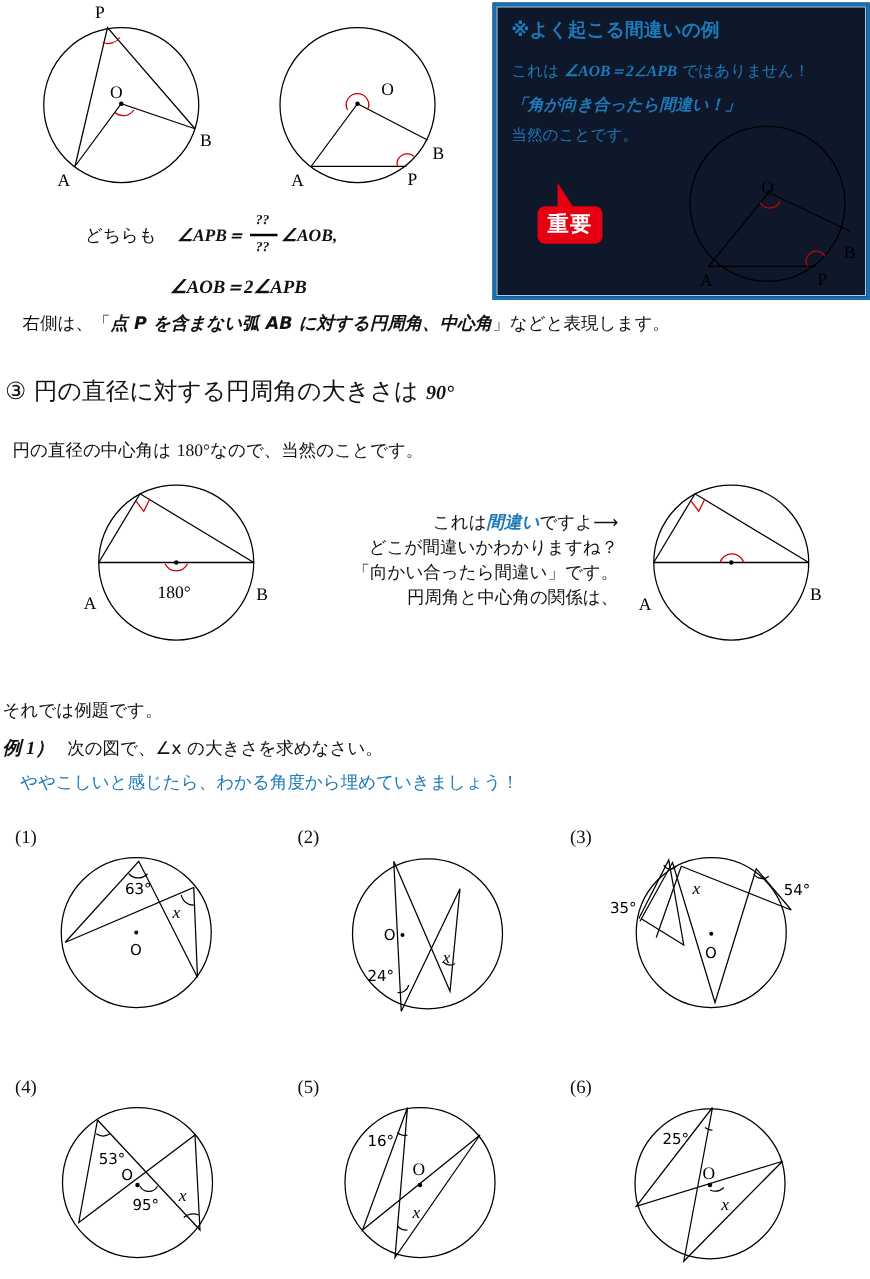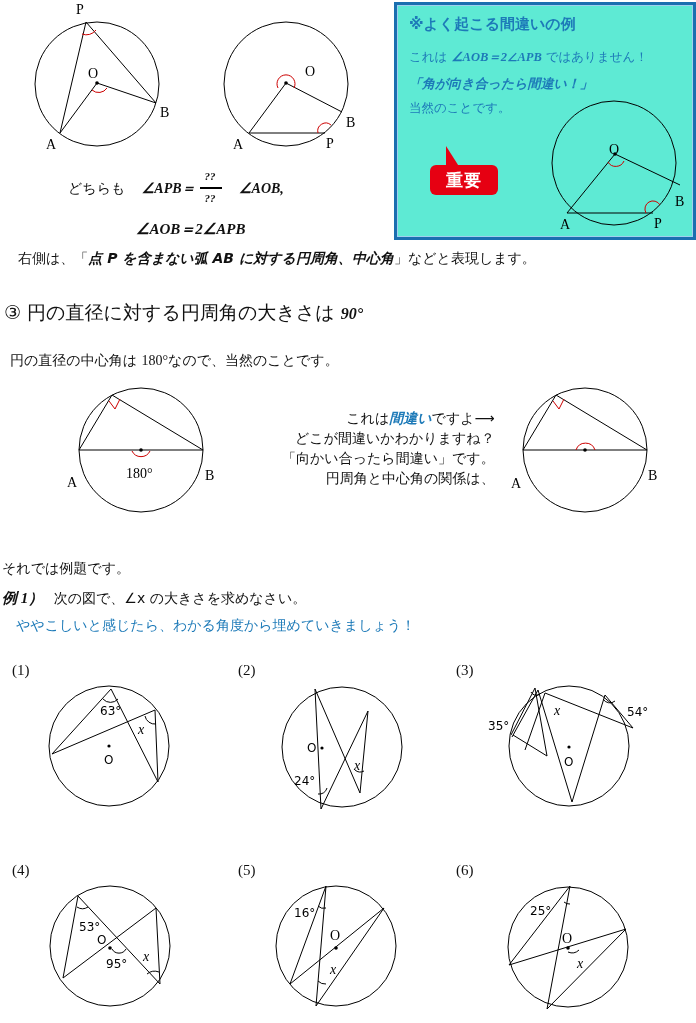--- a/index.html
+++ b/index.html
@@ -5,25 +5,25 @@
   html, body { margin:0; padding:0; background:#ffffff; }
   body { width:696px; height:1023px; position:relative; overflow:hidden;
          font-family:"DejaVu Sans", sans-serif; color:#111; }
   .abs { position:absolute; }
   svg { position:absolute; overflow:visible; }
   .lbl { font-family:"Liberation Serif", serif; font-size:14px; fill:#000; }
   .lbls { font-family:"DejaVu Sans", sans-serif; font-size:12px; fill:#000; }
   .serif { font-family:"Liberation Serif", serif; }
   .bold { font-weight:bold;font-style:italic; }
   .box { position:absolute; left:394px; top:2px; width:296px; height:232px;
-         border:3px solid #1a6fb0; box-shadow:0 0 0 1px #9fd0ee inset; background:#5eead4; }
+         border:3px solid #1a6fb0; box-shadow:0 0 0 1px #9fd0ee inset; background:#0f172a; }
   .box-title { position:absolute; left:12px; top:10px; font-size:15px; font-weight:bold; color:#1d7ab8; }
   .box-line { position:absolute; left:12px; font-size:12.5px; color:#1d7ab8; }
   .blue { color:#1d7ab8; }
-  .badge { position:absolute; left:430px; top:165px; width:68px; height:30px; background:#e60012;
+  .badge { position:absolute; left:430px; top:165px; width:52px; height:30px; background:#e60012;
            border-radius:6px; color:#fff; font-weight:bold; font-size:17px; text-align:center; line-height:30px; letter-spacing:1px; }
   .badge-tail { position:absolute; left:446px; top:146px; width:0; height:0;
            border-left:0 solid transparent; border-right:14px solid transparent; border-bottom:22px solid #e60012; }
   .para { position:absolute; font-size:14px; white-space:nowrap; }
   .h3 { position:absolute; left:4px; top:300px; font-size:19px; white-space:nowrap; }
   .pnum { position:absolute; font-family:"Liberation Serif", serif; font-size:15px; }
 </style>
 </head>
 <body>
 
@@ -53,21 +53,21 @@
   <text class="lbl" x="126" y="148">P</text>
 </svg>
 
 <div class="para" style="left:68px;top:180px;">
   <span>どちらも</span>
   <span class="serif bold" style="margin-left:12px;">∠APB＝</span>
 </div>
 <div class="abs serif bold" style="left:200px;top:170px;font-size:11px;width:20px;text-align:center;">??</div>
 <div class="abs" style="left:200px;top:187px;width:22px;height:1.5px;background:#000;"></div>
 <div class="abs serif bold" style="left:200px;top:192px;font-size:11px;width:20px;text-align:center;">??</div>
-<div class="para serif bold" style="left:225px;top:180px;margin-left:14px;">∠AOB,</div>
+<div class="para serif bold" style="left:225px;top:180px;">∠AOB,</div>
 <div class="para serif bold" style="left:136px;top:220px;font-size:15px;">∠AOB＝2∠APB</div>
 
 <div class="box">
   <div class="box-title">※よく起こる間違いの例</div>
   <div class="box-line" style="top:44px;">
     <span>これは</span>
     <span class="serif bold">∠AOB＝2∠APB</span>
     <span>ではありません！</span>
   </div>
   <div class="box-line bold" style="top:70px;font-size:13px;">「角が向き合ったら間違い！」</div>

